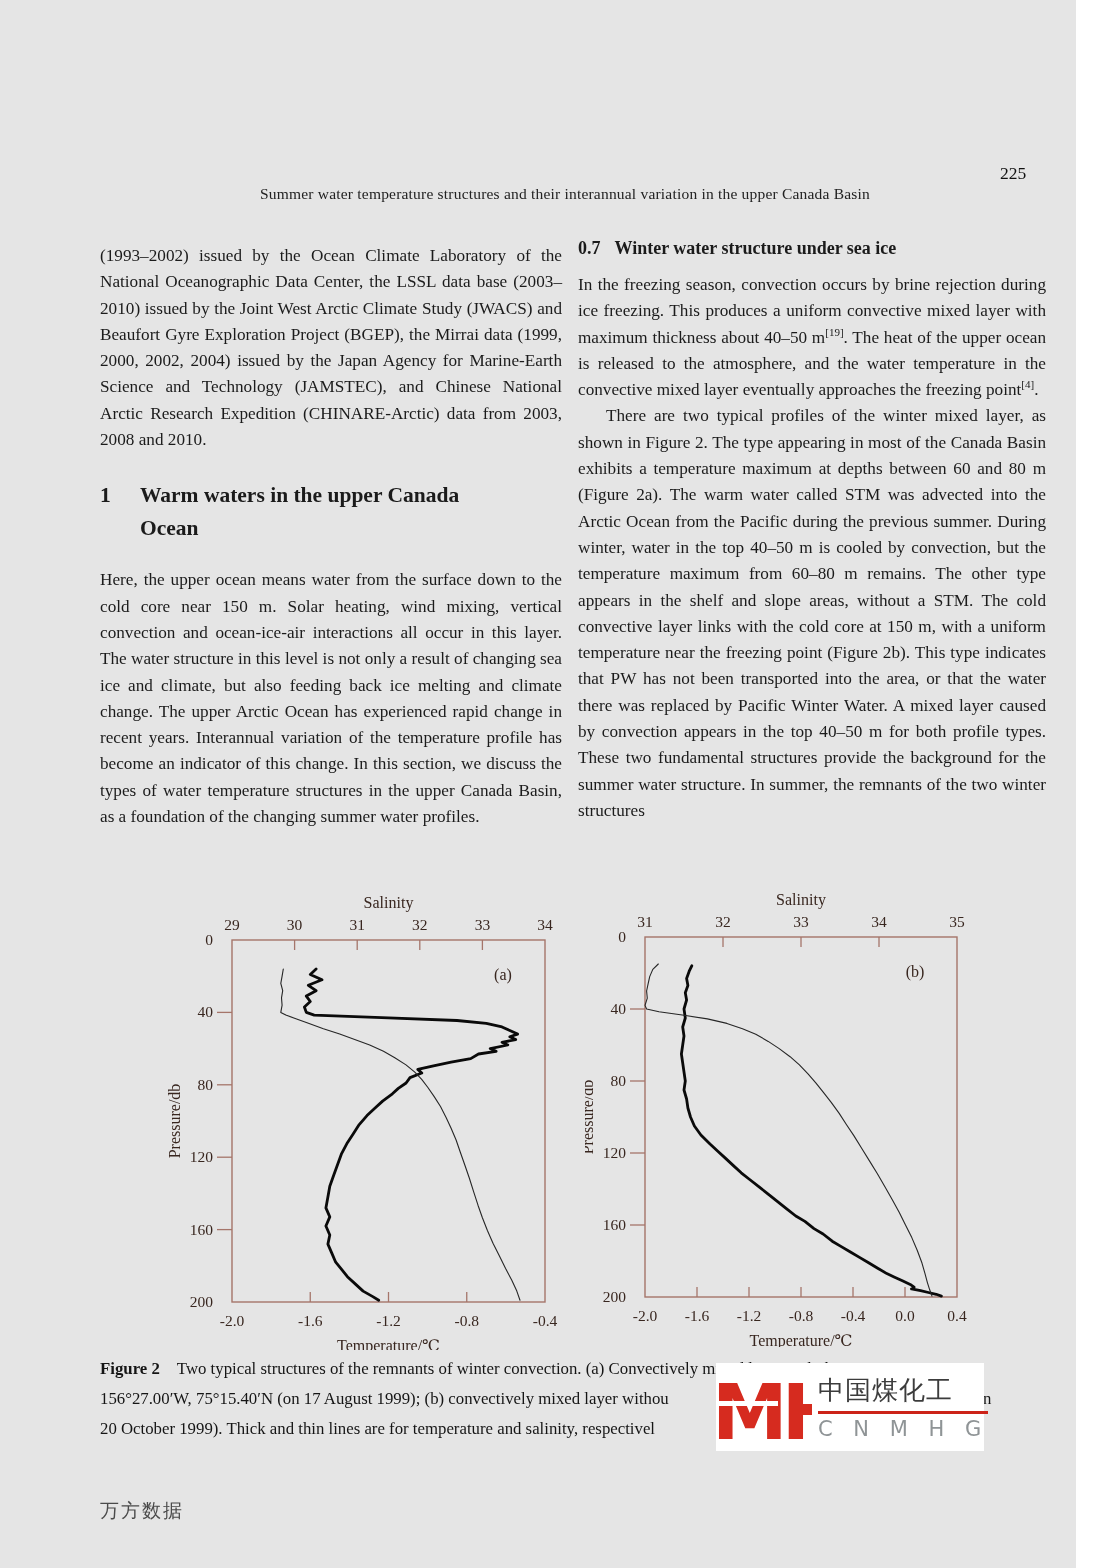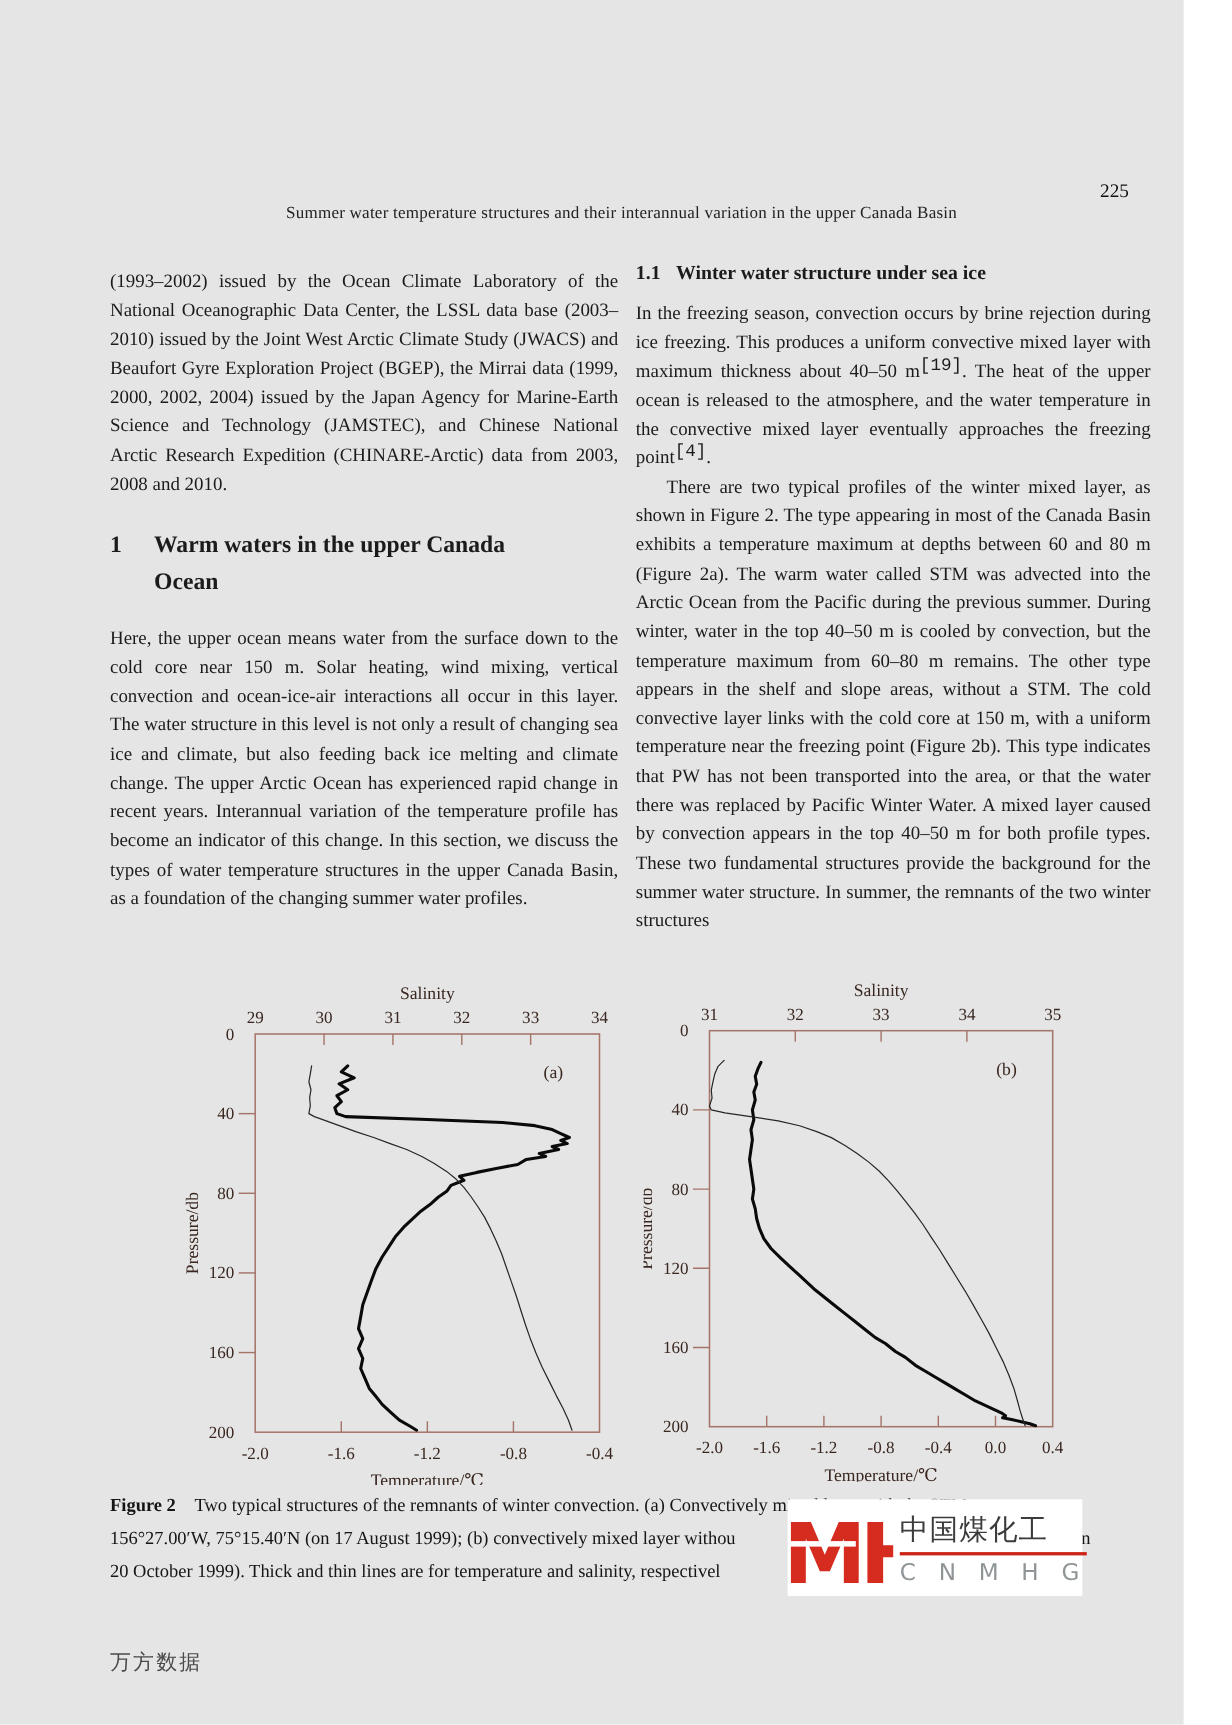--- a/index.html
+++ b/index.html
@@ -12,21 +12,21 @@
     font-size:15.5px;color:#222;letter-spacing:.2px;text-align:center;
   }
   .page-num{
     position:absolute;left:1000px;top:163px;font-size:17.5px;color:#111;
   }
   .col{position:absolute;text-align:justify;font-size:17.2px;line-height:26.3px;}
   .col-left{left:100px;top:243px;width:462px;}
   .col-right{left:578px;top:236px;width:468px;}
   .para{margin:0;}
   .para.indent{text-indent:28px;}
-  sup{font-size:16px;line-height:0;font-family:Liberation Mono, monospace;}
+  sup{font-size:11px;line-height:0;}
   .h1{
     margin:26px 0 22px 0;font-weight:bold;font-size:21.5px;line-height:33px;
     display:flex;text-align:left;
   }
   .h1 .h1-num{width:40px;flex:0 0 40px;}
   .h1 .h1-line1{display:block;text-align:justify;text-align-last:justify;}
   .h1 .h1-line2{display:block;}
   .h2{
     margin:0 0 12px 0;font-weight:bold;font-size:18px;line-height:24px;text-align:left;
   }
@@ -79,21 +79,21 @@
       <span>
         <span class="h1-line1">Warm waters in the upper Canada</span>
         <span class="h1-line2">Ocean</span>
       </span>
     </div>
     <p class="para">Here, the upper ocean means water from the surface down to the cold core near 150 m. Solar heating, wind mixing, vertical convection and ocean-ice-air interactions all occur in this layer. The water structure in this level is not only a result of changing sea ice and climate, but also feeding back ice melting and climate change. The upper Arctic Ocean has experienced rapid change in recent years. Interannual variation of the temperature profile has become an indicator of this change. In this section, we discuss the types of water temperature structures in the upper Canada Basin, as a foundation of the changing summer water profiles.</p>
   </div>
 
   <div class="col col-right">
     <div class="h2">
-      <span class="h2-num">1.1</span><span>Winter water structure under sea ice</span>
+      <span class="h2-num">0.7</span><span>Winter water structure under sea ice</span>
     </div>
     <p class="para"><span>In the freezing season, convection occurs by brine rejection during ice freezing. This produces a uniform convective mixed layer with maximum thickness about 40–50 m</span><sup>[19]</sup><span>. The heat of the upper ocean is released to the atmosphere, and the water temperature in the convective mixed layer eventually approaches the freezing point</span><sup>[4]</sup><span>.</span></p>
     <p class="para indent">There are two typical profiles of the winter mixed layer, as shown in Figure 2. The type appearing in most of the Canada Basin exhibits a temperature maximum at depths between 60 and 80 m (Figure 2a). The warm water called STM was advected into the Arctic Ocean from the Pacific during the previous summer. During winter, water in the top 40–50 m is cooled by convection, but the temperature maximum from 60–80 m remains. The other type appears in the shelf and slope areas, without a STM. The cold convective layer links with the cold core at 150 m, with a uniform temperature near the freezing point (Figure 2b). This type indicates that PW has not been transported into the area, or that the water there was replaced by Pacific Winter Water. A mixed layer caused by convection appears in the top 40–50 m for both profile types. These two fundamental structures provide the background for  the summer water  structure. In  summer,  the  remnants of the two winter structures</p>
   </div>
 
   <svg class="chart-svg" style="left:150px;top:895px;" width="430" height="455" viewBox="0 0 430 455">
       <rect x="82" y="45" width="313" height="362" fill="none" stroke="#a5756a" stroke-width="1.4"></rect>
       <text x="82" y="35" font-size="15.5" text-anchor="middle">29</text>
       <line x1="144.6" y1="45" x2="144.6" y2="55" stroke="#a5756a" stroke-width="1.3"></line>
       <text x="144.6" y="35" font-size="15.5" text-anchor="middle">30</text>

